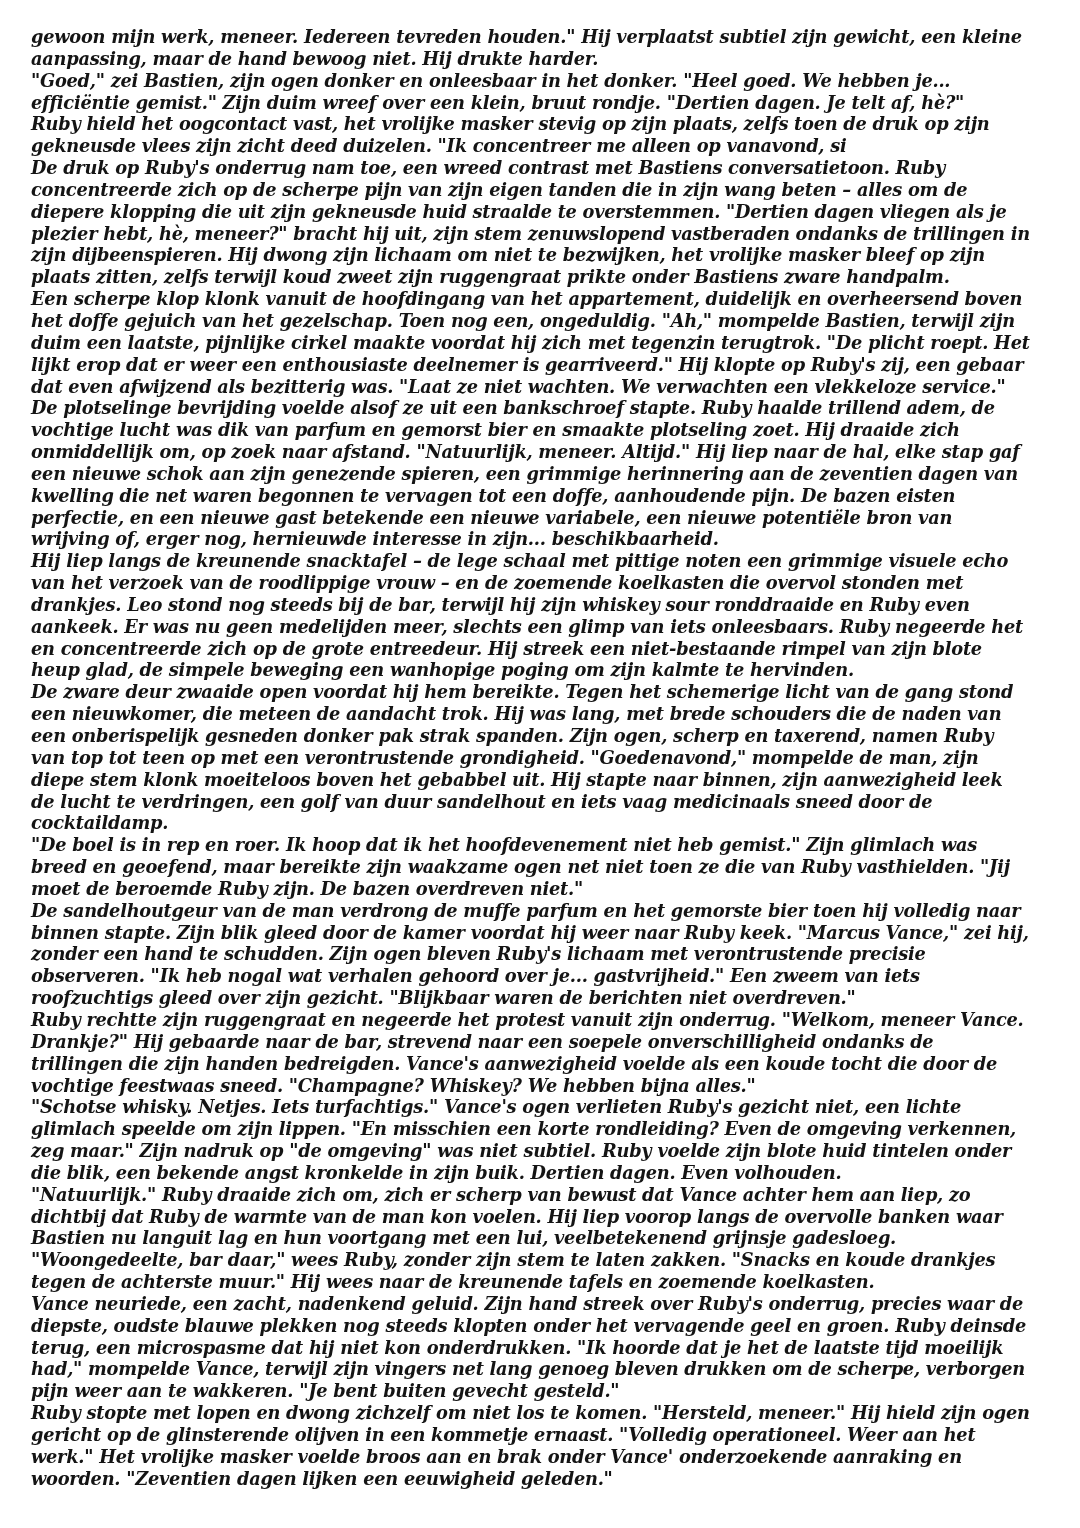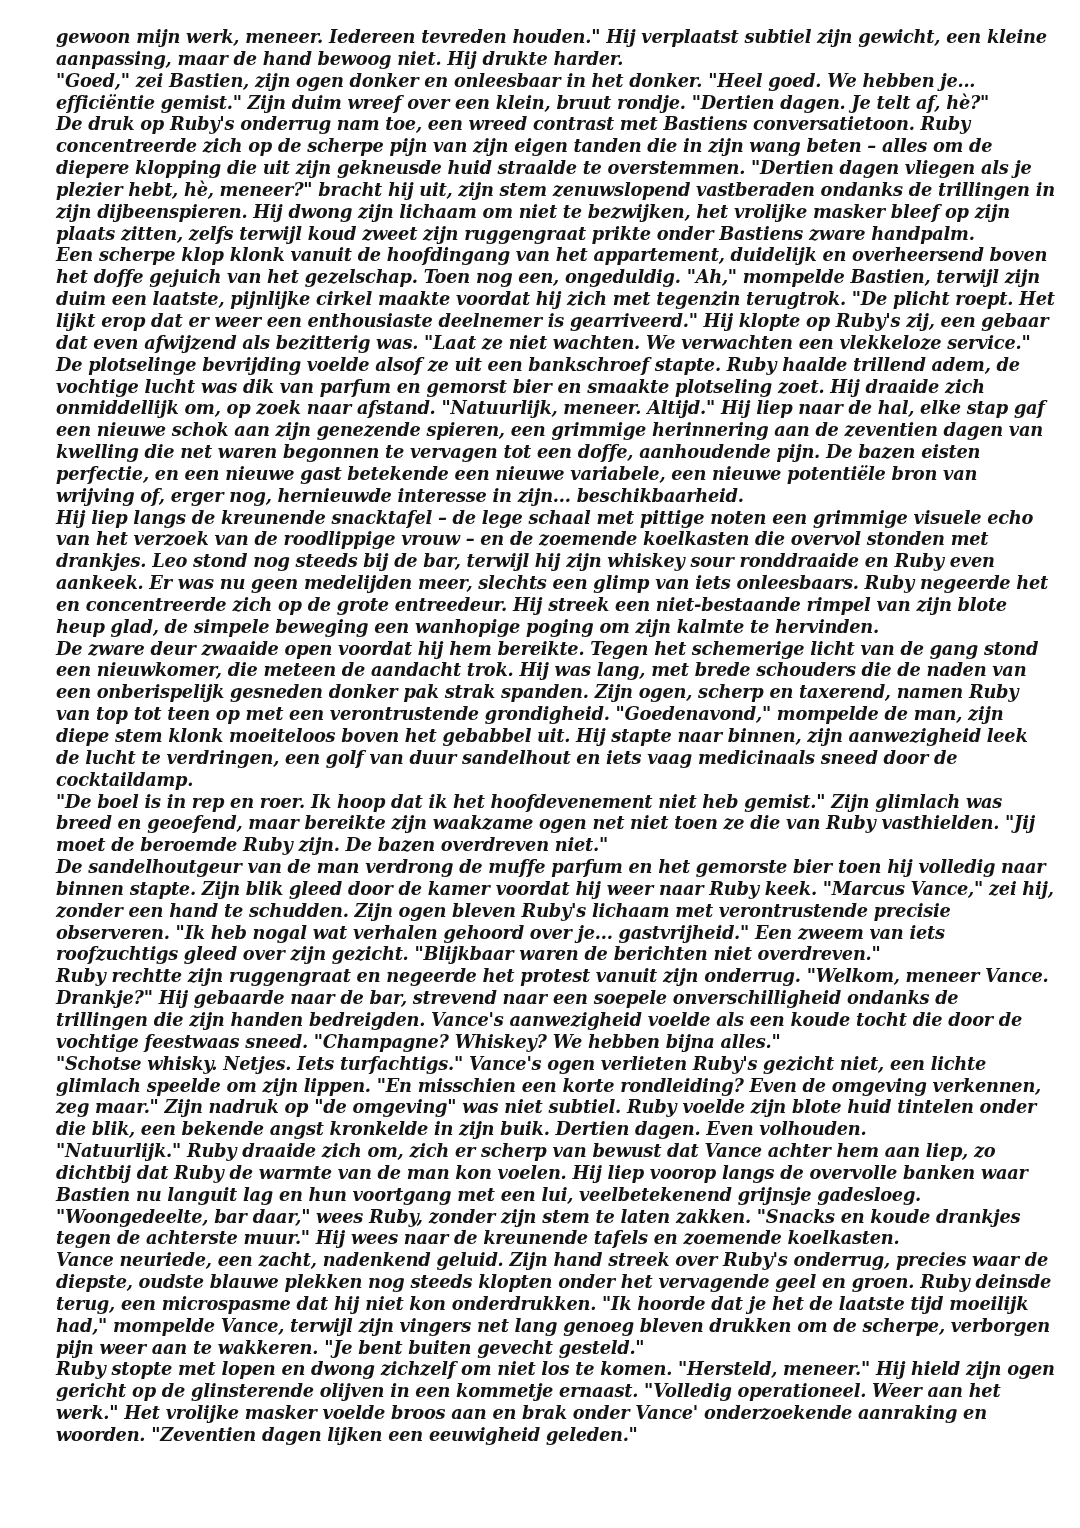--- a/index.html
+++ b/index.html
@@ -9,21 +9,21 @@
   }
   .page {
     position: relative;
     width: 1080px;
     height: 1528px;
     background: #ffffff;
     overflow: hidden;
   }
   .doc-text {
     position: absolute;
-    left: 56px;
+    left: 31px;
     top: 26px;
     width: 1000px;
     font-family: "DejaVu Serif", "Liberation Serif", serif;
     font-style: italic;
     font-weight: bold;
     font-size: 17.8px;
     line-height: 21.85px;
     letter-spacing: -0.25px;
     color: #141414;
     text-align: left;
@@ -33,20 +33,21 @@
     padding: 0;
   }
 </style>
 </head>
 <body style="background: rgb(255, 255, 255);">
 
 <div class="page">
   <div class="doc-text" style="color: rgb(20, 20, 20);">
       <p>gewoon mijn werk, meneer. Iedereen tevreden houden." Hij verplaatst subtiel zijn gewicht, een kleine aanpassing, maar de hand bewoog niet. Hij drukte harder.</p>
       <p>"Goed," zei Bastien, zijn ogen donker en onleesbaar in het donker. "Heel goed. We hebben je... efficiëntie gemist." Zijn duim wreef over een klein, bruut rondje. "Dertien dagen. Je telt af, hè?"</p>
+      <p>Ruby hield het oogcontact vast, het vrolijke masker stevig op zijn plaats, zelfs toen de druk op zijn gekneusde vlees zijn zicht deed duizelen. "Ik concentreer me alleen op vanavond, si</p>
       <p>De druk op Ruby's onderrug nam toe, een wreed contrast met Bastiens conversatietoon. Ruby concentreerde zich op de scherpe pijn van zijn eigen tanden die in zijn wang beten – alles om de diepere klopping die uit zijn gekneusde huid straalde te overstemmen. "Dertien dagen vliegen als je plezier hebt, hè, meneer?" bracht hij uit, zijn stem zenuwslopend vastberaden ondanks de trillingen in zijn dijbeenspieren. Hij dwong zijn lichaam om niet te bezwijken, het vrolijke masker bleef op zijn plaats zitten, zelfs terwijl koud zweet zijn ruggengraat prikte onder Bastiens zware handpalm.</p>
       <p>Een scherpe klop klonk vanuit de hoofdingang van het appartement, duidelijk en overheersend boven het doffe gejuich van het gezelschap. Toen nog een, ongeduldig. "Ah," mompelde Bastien, terwijl zijn duim een laatste, pijnlijke cirkel maakte voordat hij zich met tegenzin terugtrok. "De plicht roept. Het lijkt erop dat er weer een enthousiaste deelnemer is gearriveerd." Hij klopte op Ruby's zij, een gebaar dat even afwijzend als bezitterig was. "Laat ze niet wachten. We verwachten een vlekkeloze service."</p>
       <p>De plotselinge bevrijding voelde alsof ze uit een bankschroef stapte. Ruby haalde trillend adem, de vochtige lucht was dik van parfum en gemorst bier en smaakte plotseling zoet. Hij draaide zich onmiddellijk om, op zoek naar afstand. "Natuurlijk, meneer. Altijd." Hij liep naar de hal, elke stap gaf een nieuwe schok aan zijn genezende spieren, een grimmige herinnering aan de zeventien dagen van kwelling die net waren begonnen te vervagen tot een doffe, aanhoudende pijn. De bazen eisten perfectie, en een nieuwe gast betekende een nieuwe variabele, een nieuwe potentiële bron van wrijving of, erger nog, hernieuwde interesse in zijn... beschikbaarheid.</p>
       <p>Hij liep langs de kreunende snacktafel – de lege schaal met pittige noten een grimmige visuele echo van het verzoek van de roodlippige vrouw – en de zoemende koelkasten die overvol stonden met drankjes. Leo stond nog steeds bij de bar, terwijl hij zijn whiskey sour ronddraaide en Ruby even aankeek. Er was nu geen medelijden meer, slechts een glimp van iets onleesbaars. Ruby negeerde het en concentreerde zich op de grote entreedeur. Hij streek een niet-bestaande rimpel van zijn blote heup glad, de simpele beweging een wanhopige poging om zijn kalmte te hervinden.</p>
       <p>De zware deur zwaaide open voordat hij hem bereikte. Tegen het schemerige licht van de gang stond een nieuwkomer, die meteen de aandacht trok. Hij was lang, met brede schouders die de naden van een onberispelijk gesneden donker pak strak spanden. Zijn ogen, scherp en taxerend, namen Ruby van top tot teen op met een verontrustende grondigheid. "Goedenavond," mompelde de man, zijn diepe stem klonk moeiteloos boven het gebabbel uit. Hij stapte naar binnen, zijn aanwezigheid leek de lucht te verdringen, een golf van duur sandelhout en iets vaag medicinaals sneed door de cocktaildamp.</p>
       <p>"De boel is in rep en roer. Ik hoop dat ik het hoofdevenement niet heb gemist." Zijn glimlach was breed en geoefend, maar bereikte zijn waakzame ogen net niet toen ze die van Ruby vasthielden. "Jij moet de beroemde Ruby zijn. De bazen overdreven niet."</p>
       <p>De sandelhoutgeur van de man verdrong de muffe parfum en het gemorste bier toen hij volledig naar binnen stapte. Zijn blik gleed door de kamer voordat hij weer naar Ruby keek. "Marcus Vance," zei hij, zonder een hand te schudden. Zijn ogen bleven Ruby's lichaam met verontrustende precisie observeren. "Ik heb nogal wat verhalen gehoord over je... gastvrijheid." Een zweem van iets roofzuchtigs gleed over zijn gezicht. "Blijkbaar waren de berichten niet overdreven."</p>
       <p>Ruby rechtte zijn ruggengraat en negeerde het protest vanuit zijn onderrug. "Welkom, meneer Vance. Drankje?" Hij gebaarde naar de bar, strevend naar een soepele onverschilligheid ondanks de trillingen die zijn handen bedreigden. Vance's aanwezigheid voelde als een koude tocht die door de vochtige feestwaas sneed. "Champagne? Whiskey? We hebben bijna alles."</p>
       <p>"Schotse whisky. Netjes. Iets turfachtigs." Vance's ogen verlieten Ruby's gezicht niet, een lichte glimlach speelde om zijn lippen. "En misschien een korte rondleiding? Even de omgeving verkennen, zeg maar." Zijn nadruk op "de omgeving" was niet subtiel. Ruby voelde zijn blote huid tintelen onder die blik, een bekende angst kronkelde in zijn buik. Dertien dagen. Even volhouden.</p>
       <p>"Natuurlijk." Ruby draaide zich om, zich er scherp van bewust dat Vance achter hem aan liep, zo dichtbij dat Ruby de warmte van de man kon voelen. Hij liep voorop langs de overvolle banken waar Bastien nu languit lag en hun voortgang met een lui, veelbetekenend grijnsje gadesloeg.</p>

